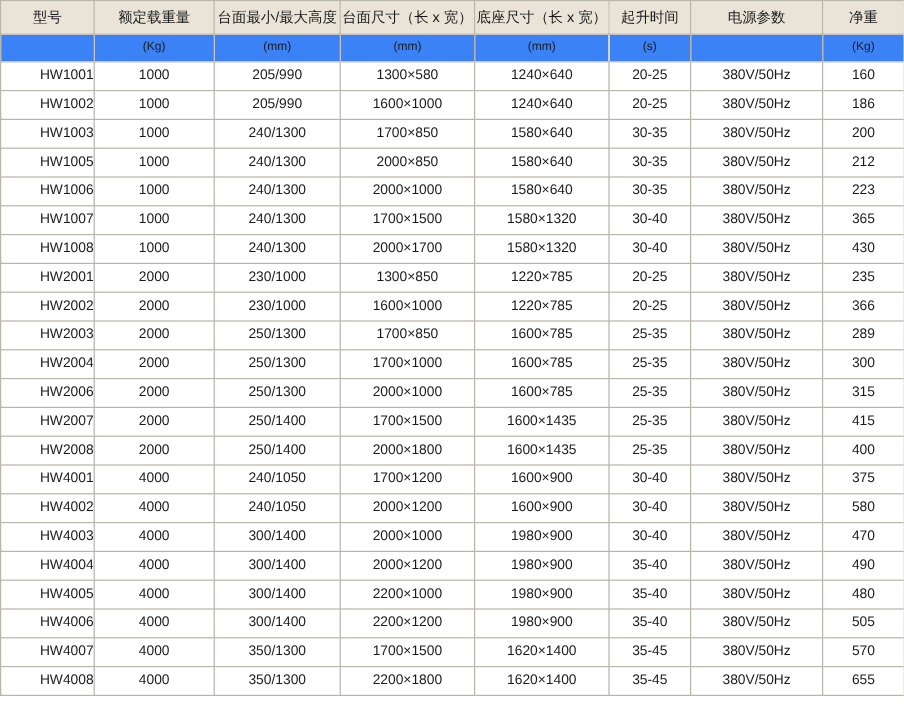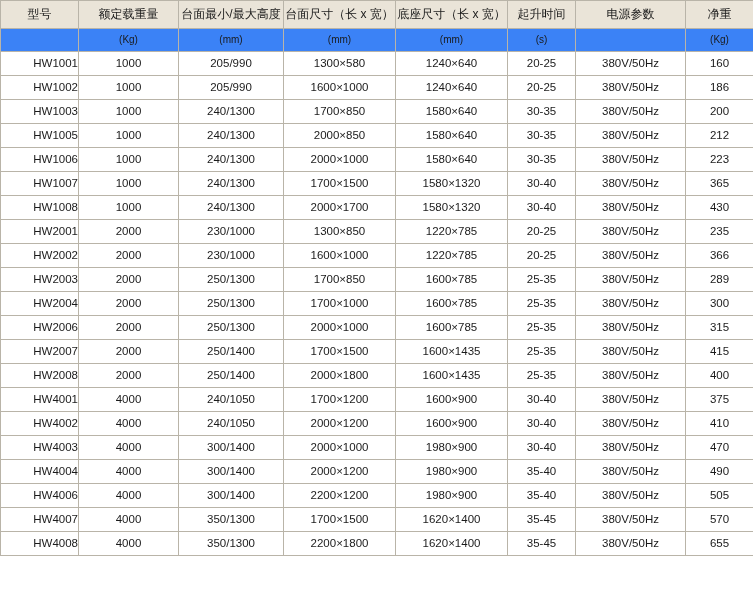--- a/index.html
+++ b/index.html
@@ -249,21 +249,21 @@
         <td>375</td>
       </tr>
       <tr>
         <td class="model-cell">HW4002</td>
         <td>4000</td>
         <td>240/1050</td>
         <td>2000×1200</td>
         <td>1600×900</td>
         <td>30-40</td>
         <td>380V/50Hz</td>
-        <td>410</td>
+        <td>580</td>
       </tr>
       <tr>
         <td class="model-cell">HW4003</td>
         <td>4000</td>
         <td>300/1400</td>
         <td>2000×1000</td>
         <td>1980×900</td>
         <td>30-40</td>
         <td>380V/50Hz</td>
         <td>470</td>
@@ -272,20 +272,30 @@
         <td class="model-cell">HW4004</td>
         <td>4000</td>
         <td>300/1400</td>
         <td>2000×1200</td>
         <td>1980×900</td>
         <td>35-40</td>
         <td>380V/50Hz</td>
         <td>490</td>
       </tr>
       <tr>
+        <td class="model-cell">HW4005</td>
+        <td>4000</td>
+        <td>300/1400</td>
+        <td>2200×1000</td>
+        <td>1980×900</td>
+        <td>35-40</td>
+        <td>380V/50Hz</td>
+        <td>480</td>
+      </tr>
+      <tr>
         <td class="model-cell">HW4006</td>
         <td>4000</td>
         <td>300/1400</td>
         <td>2200×1200</td>
         <td>1980×900</td>
         <td>35-40</td>
         <td>380V/50Hz</td>
         <td>505</td>
       </tr>
       <tr>

